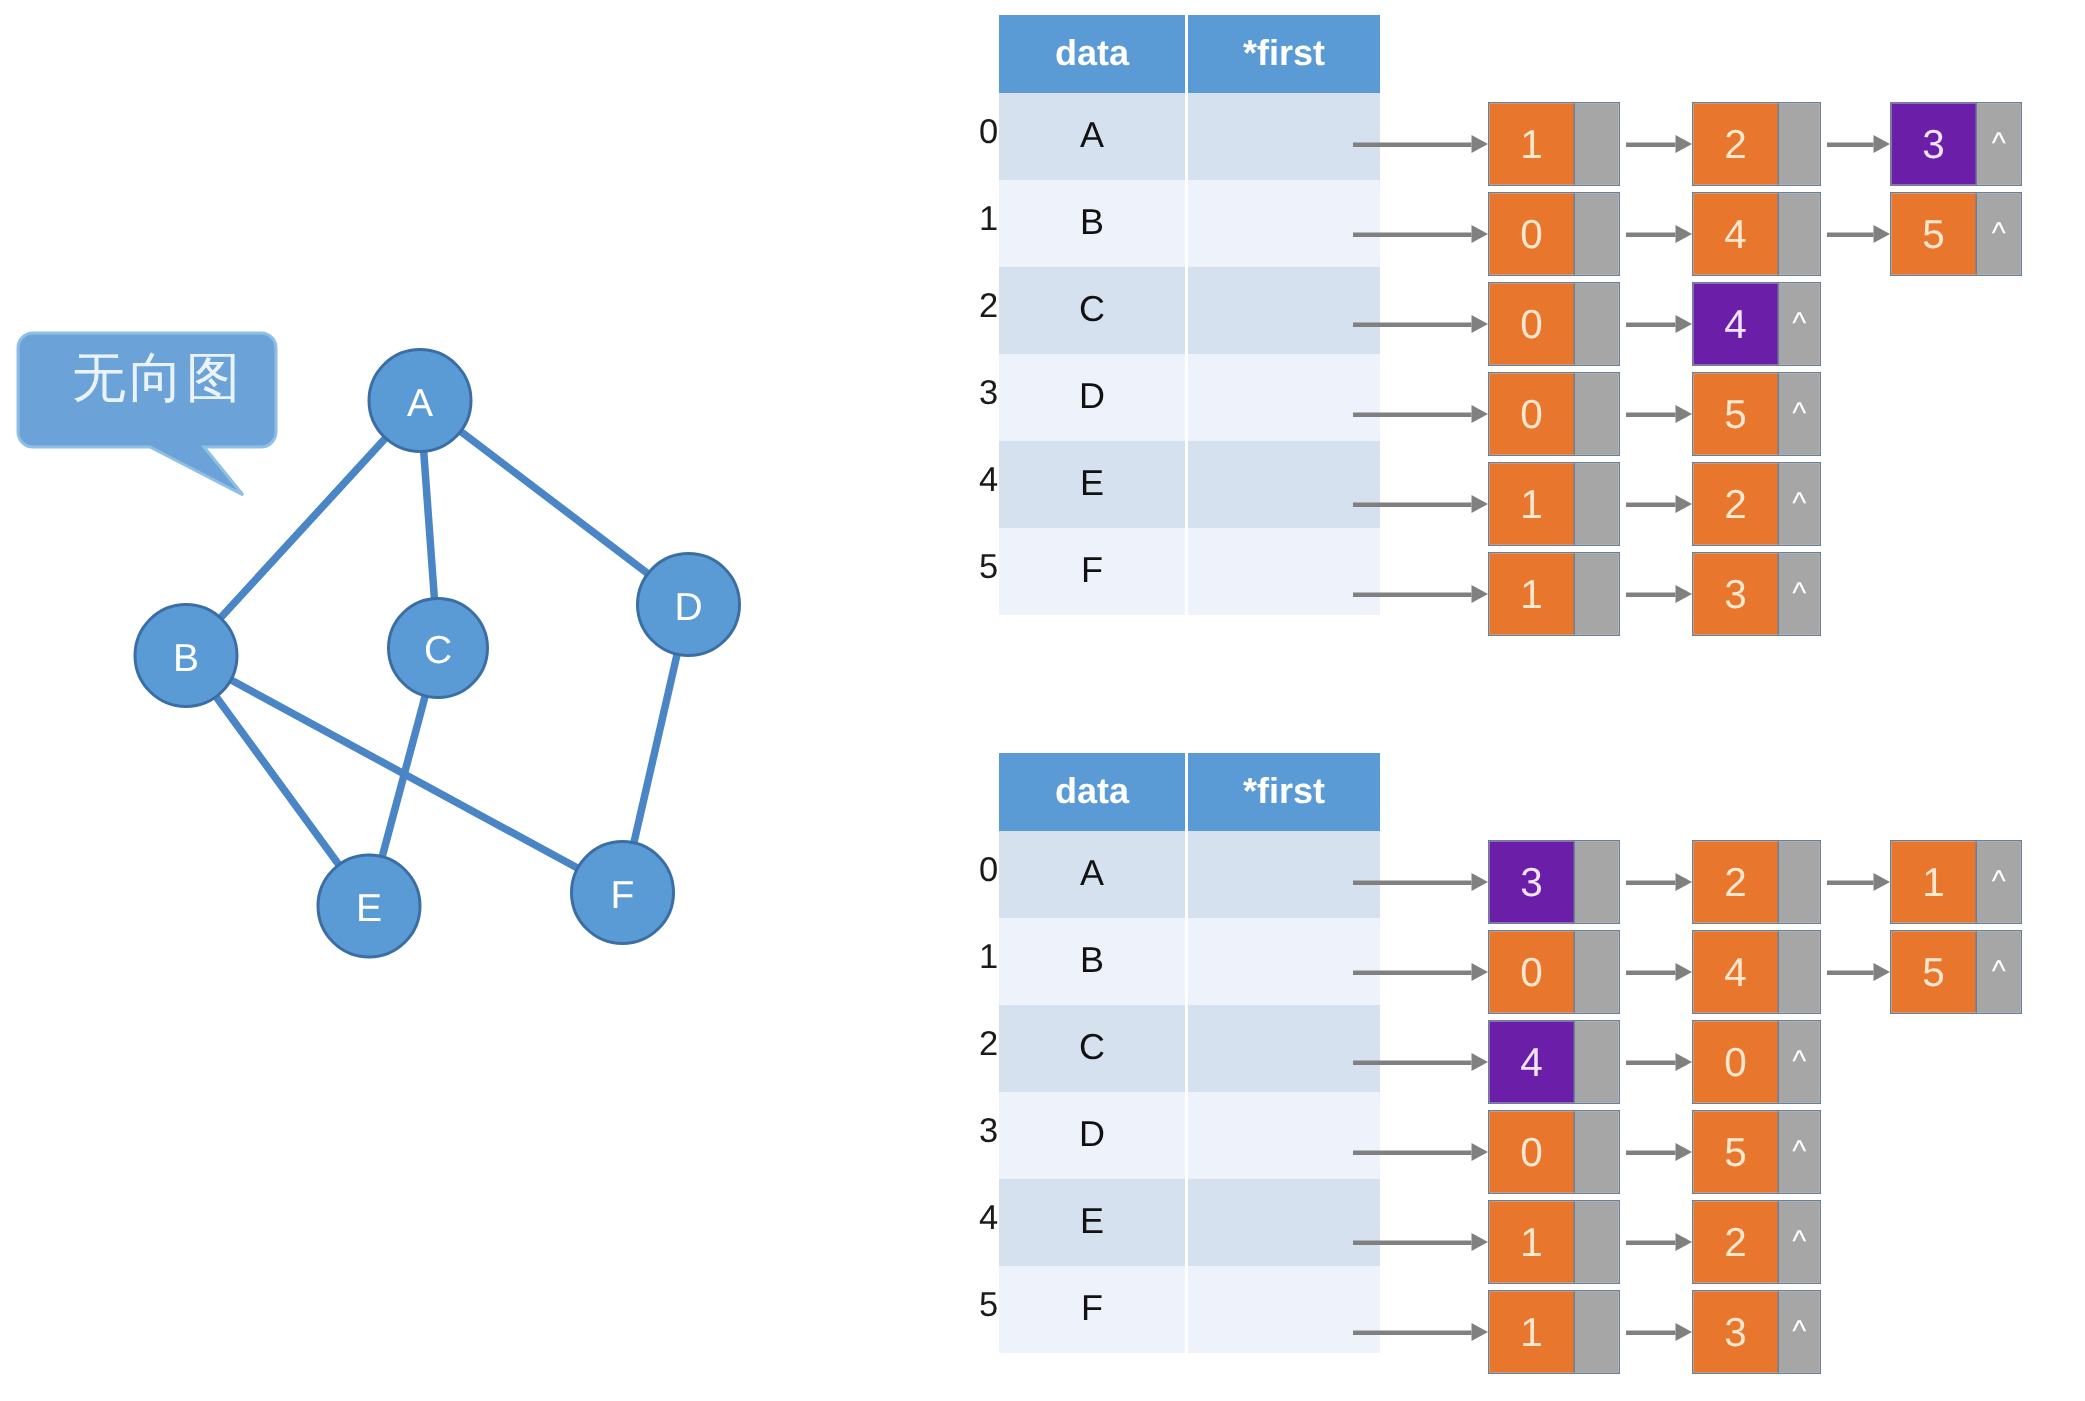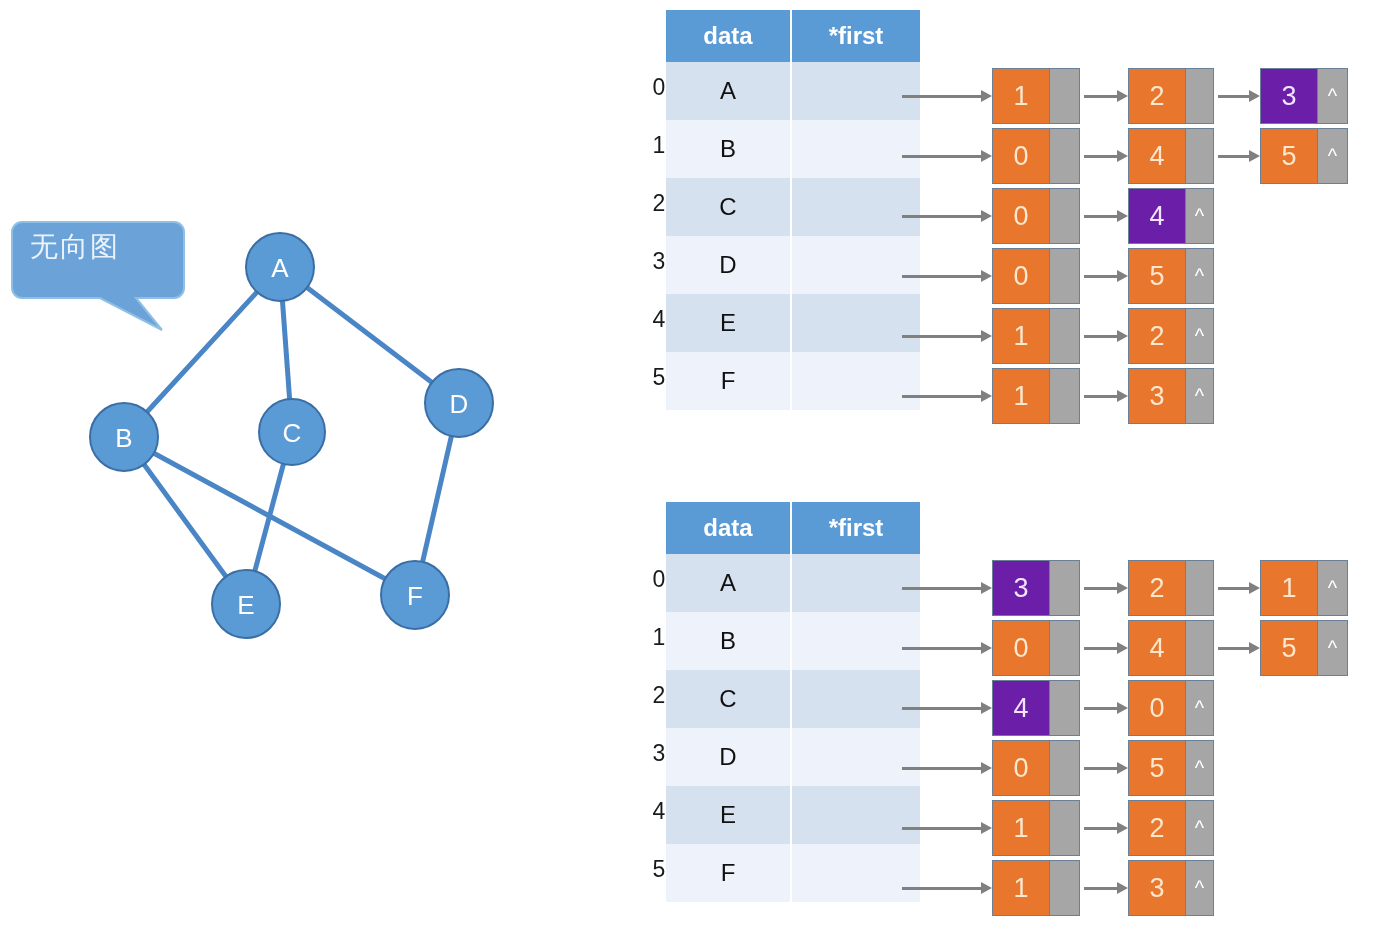--- a/index.html
+++ b/index.html
@@ -20,22 +20,22 @@
     position: absolute;
     left: 0; top: 0;
     width: 620px; height: 934px;
   }
   #graph-svg { position:absolute; left:0; top:0; }
 
   .bubble-text {
     position: absolute;
     left: 30px; top: 228px;
     width: 150px;
-    text-align: left;
-    font-size: 28px;
+    text-align: center;
+    font-size: 36px;
     color: #eaf3fb;
     font-family: "DejaVu Sans", sans-serif;
     letter-spacing: 2px;
     pointer-events: none;
   }
 
   .node-label {
     font-family: "Liberation Sans", sans-serif;
     font-size: 26px;
     fill: #ffffff;

